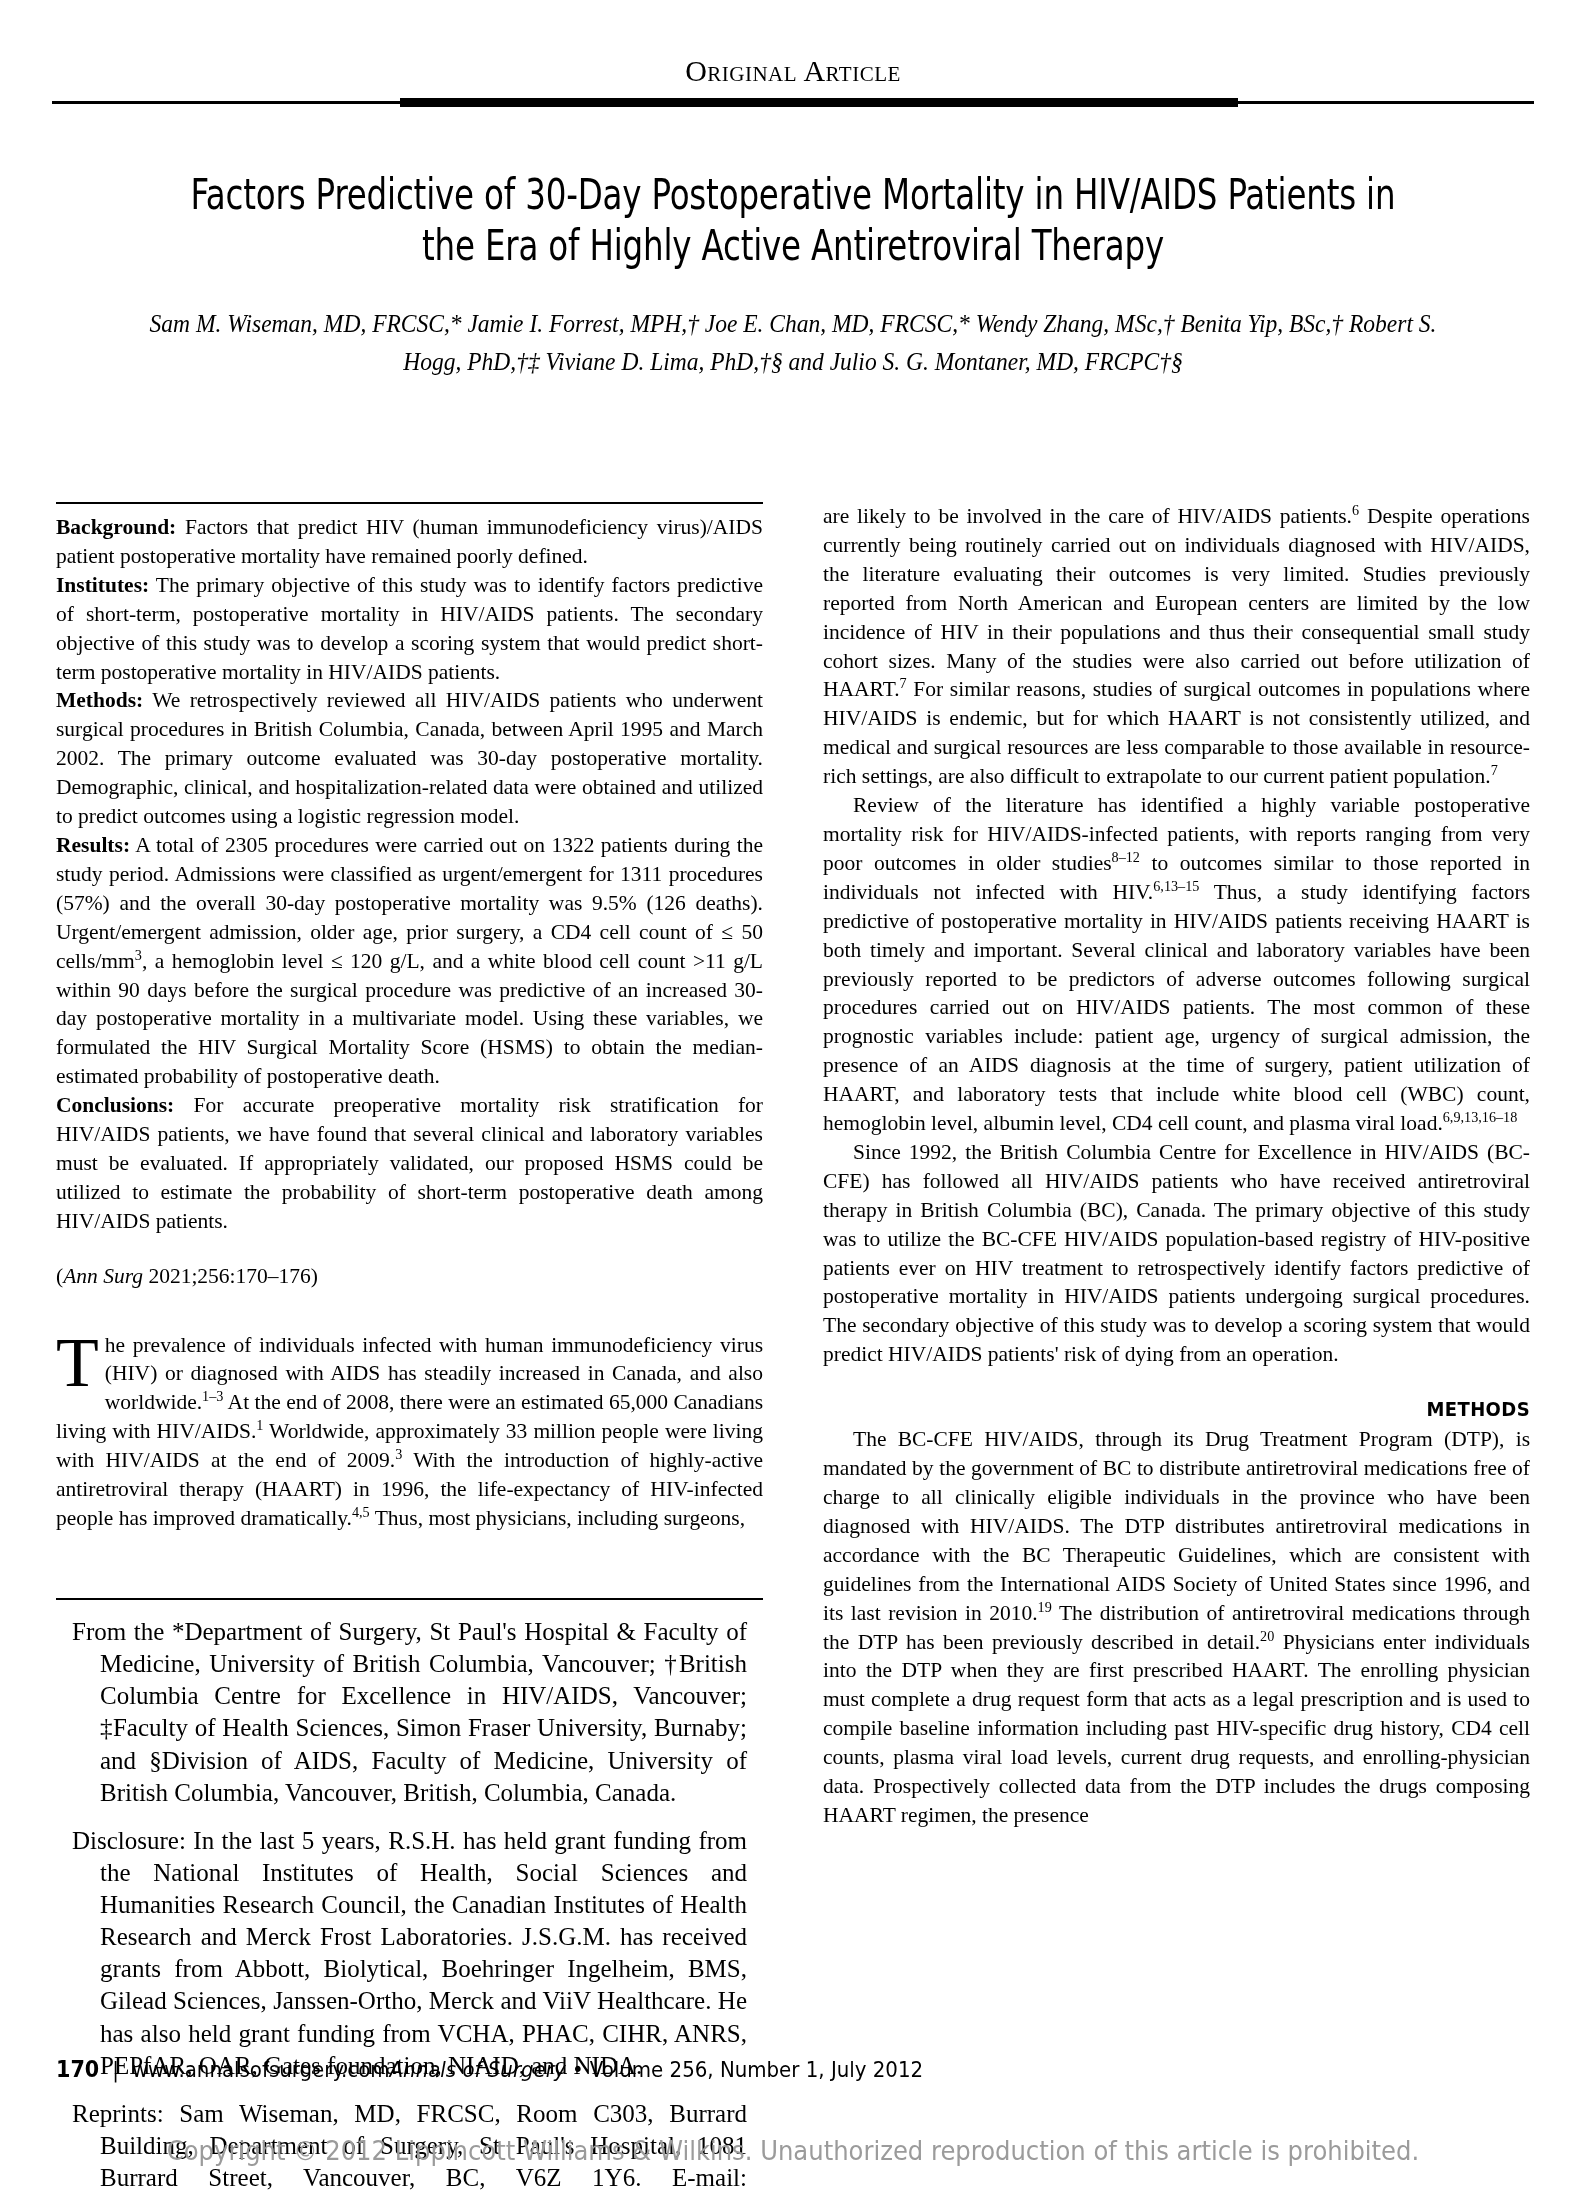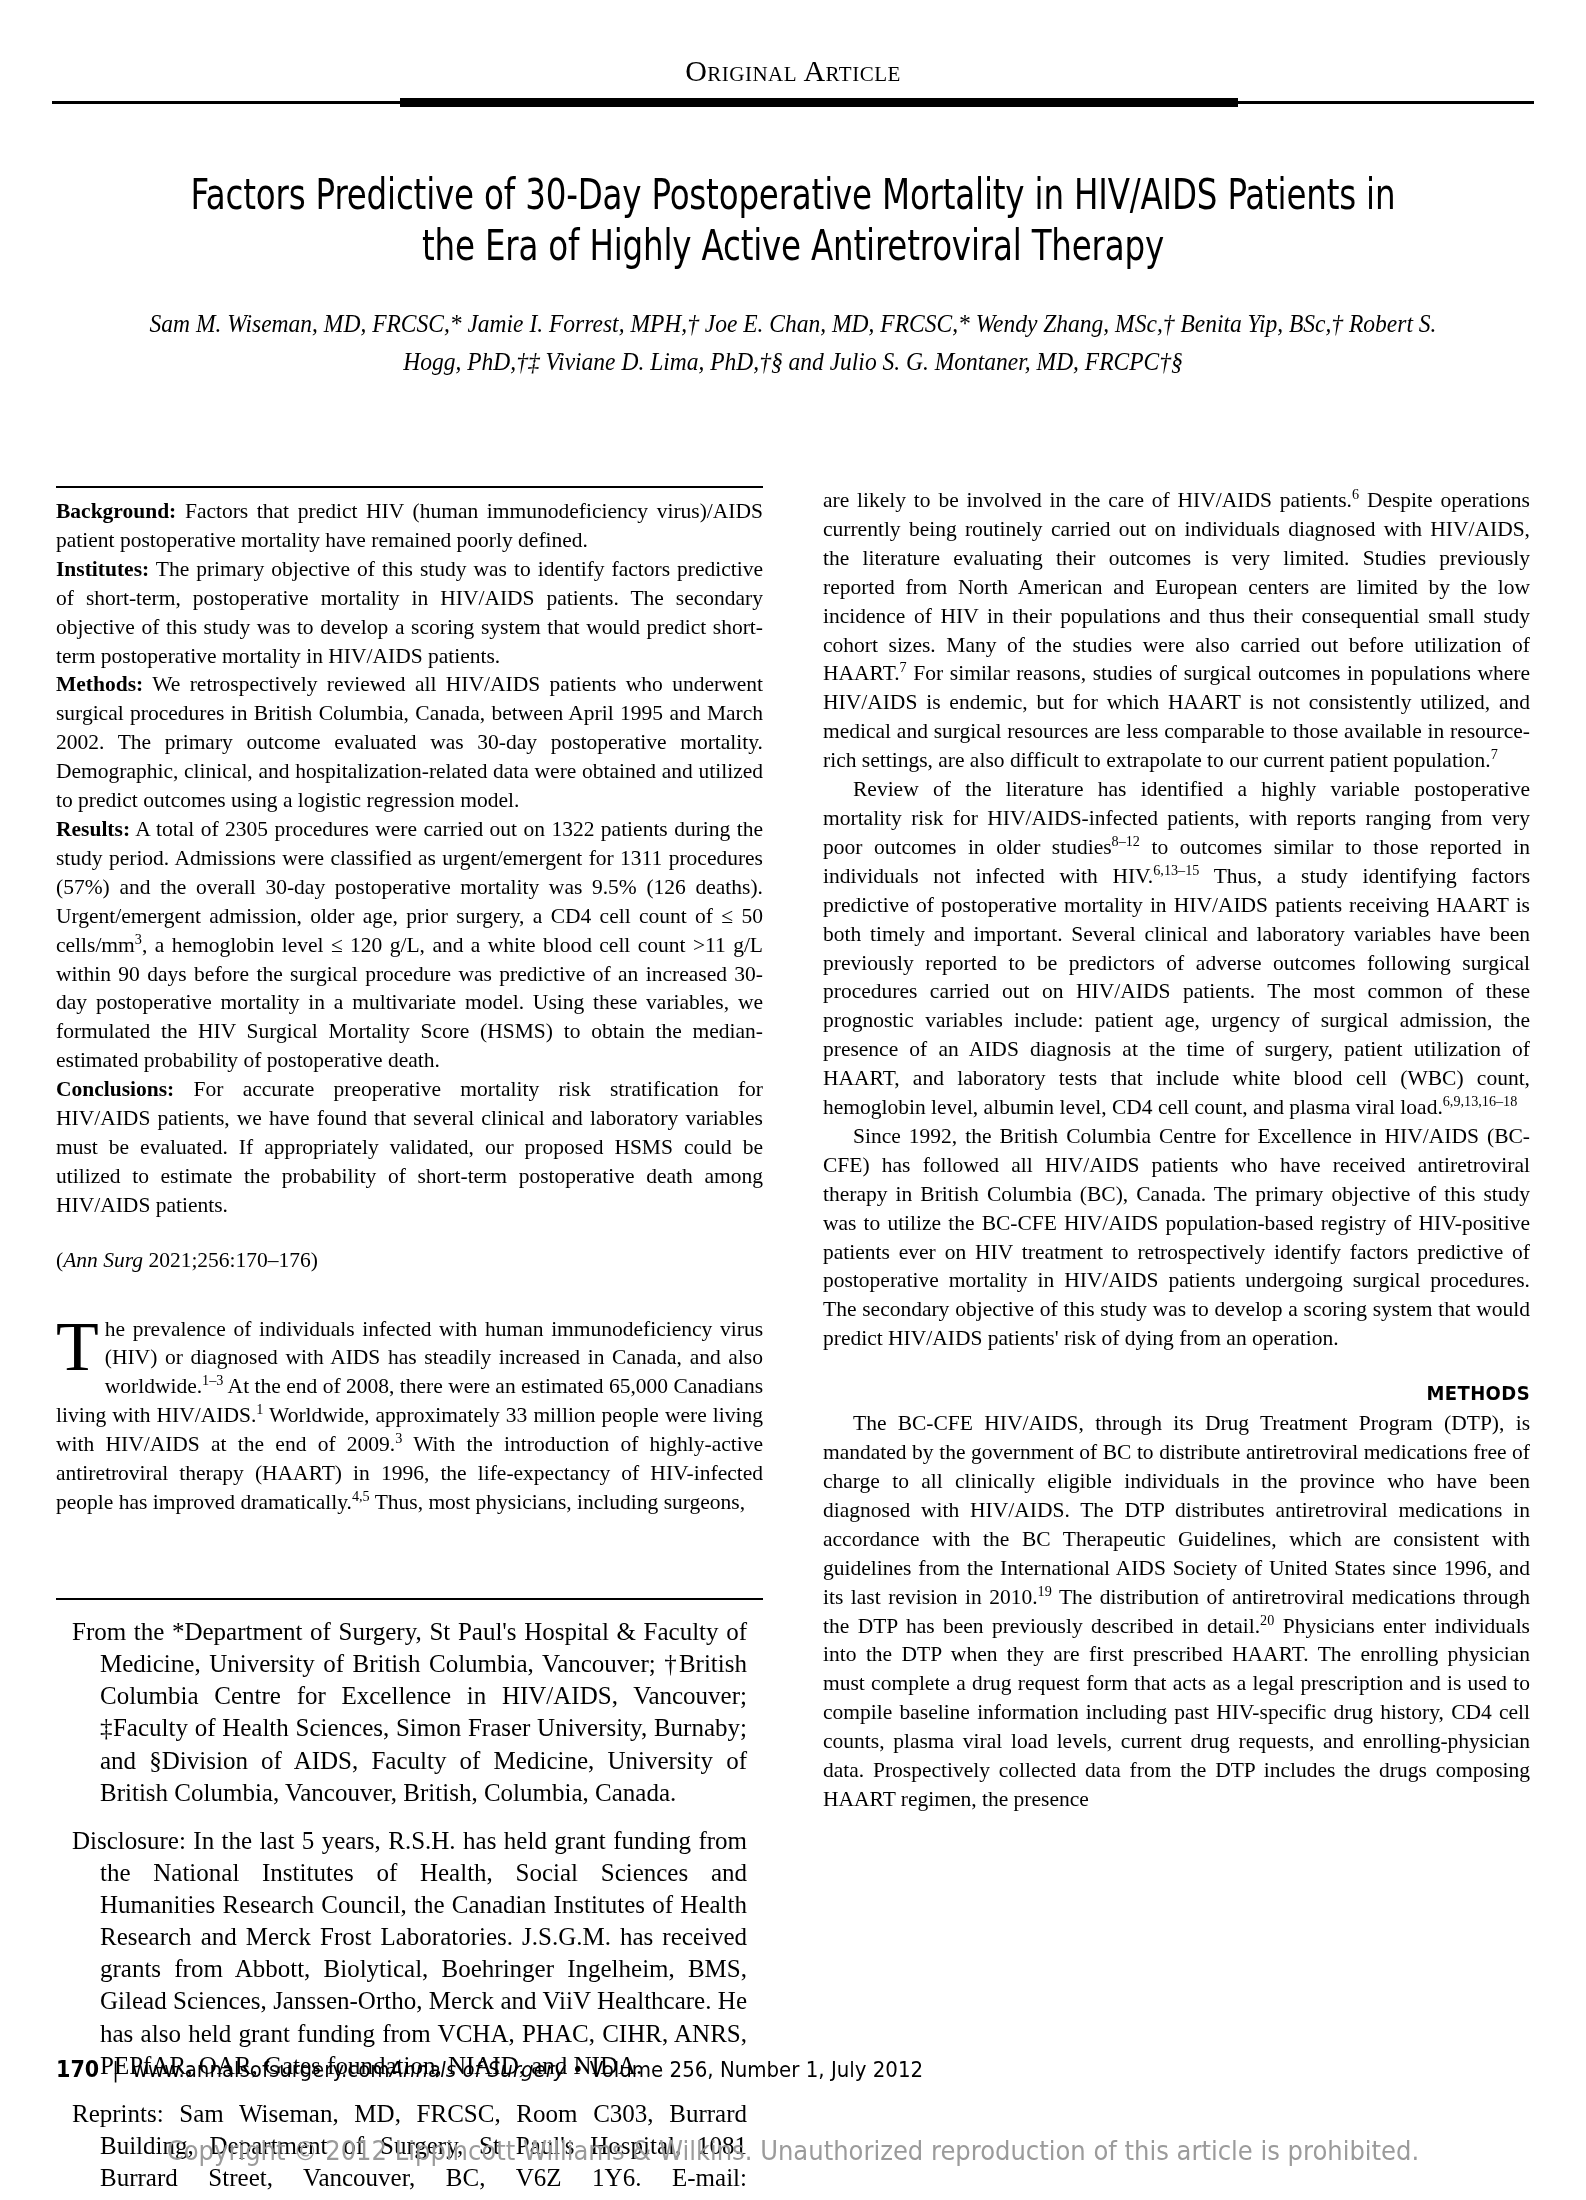--- a/index.html
+++ b/index.html
@@ -79,21 +79,21 @@
     font-style: italic;
     font-size: 25px;
     line-height: 1.5;
     transform: scaleX(0.94);
     transform-origin: center top;
   }
 
   
   .columns {
     position: absolute;
-    top: 486px;
+    top: 502px;
     left: 56px;
     width: 1474px;
     height: 1540px;
   }
   .col {
     position: absolute;
     top: 0;
     width: 707px;
   }
   .col-left { left: 0; }

